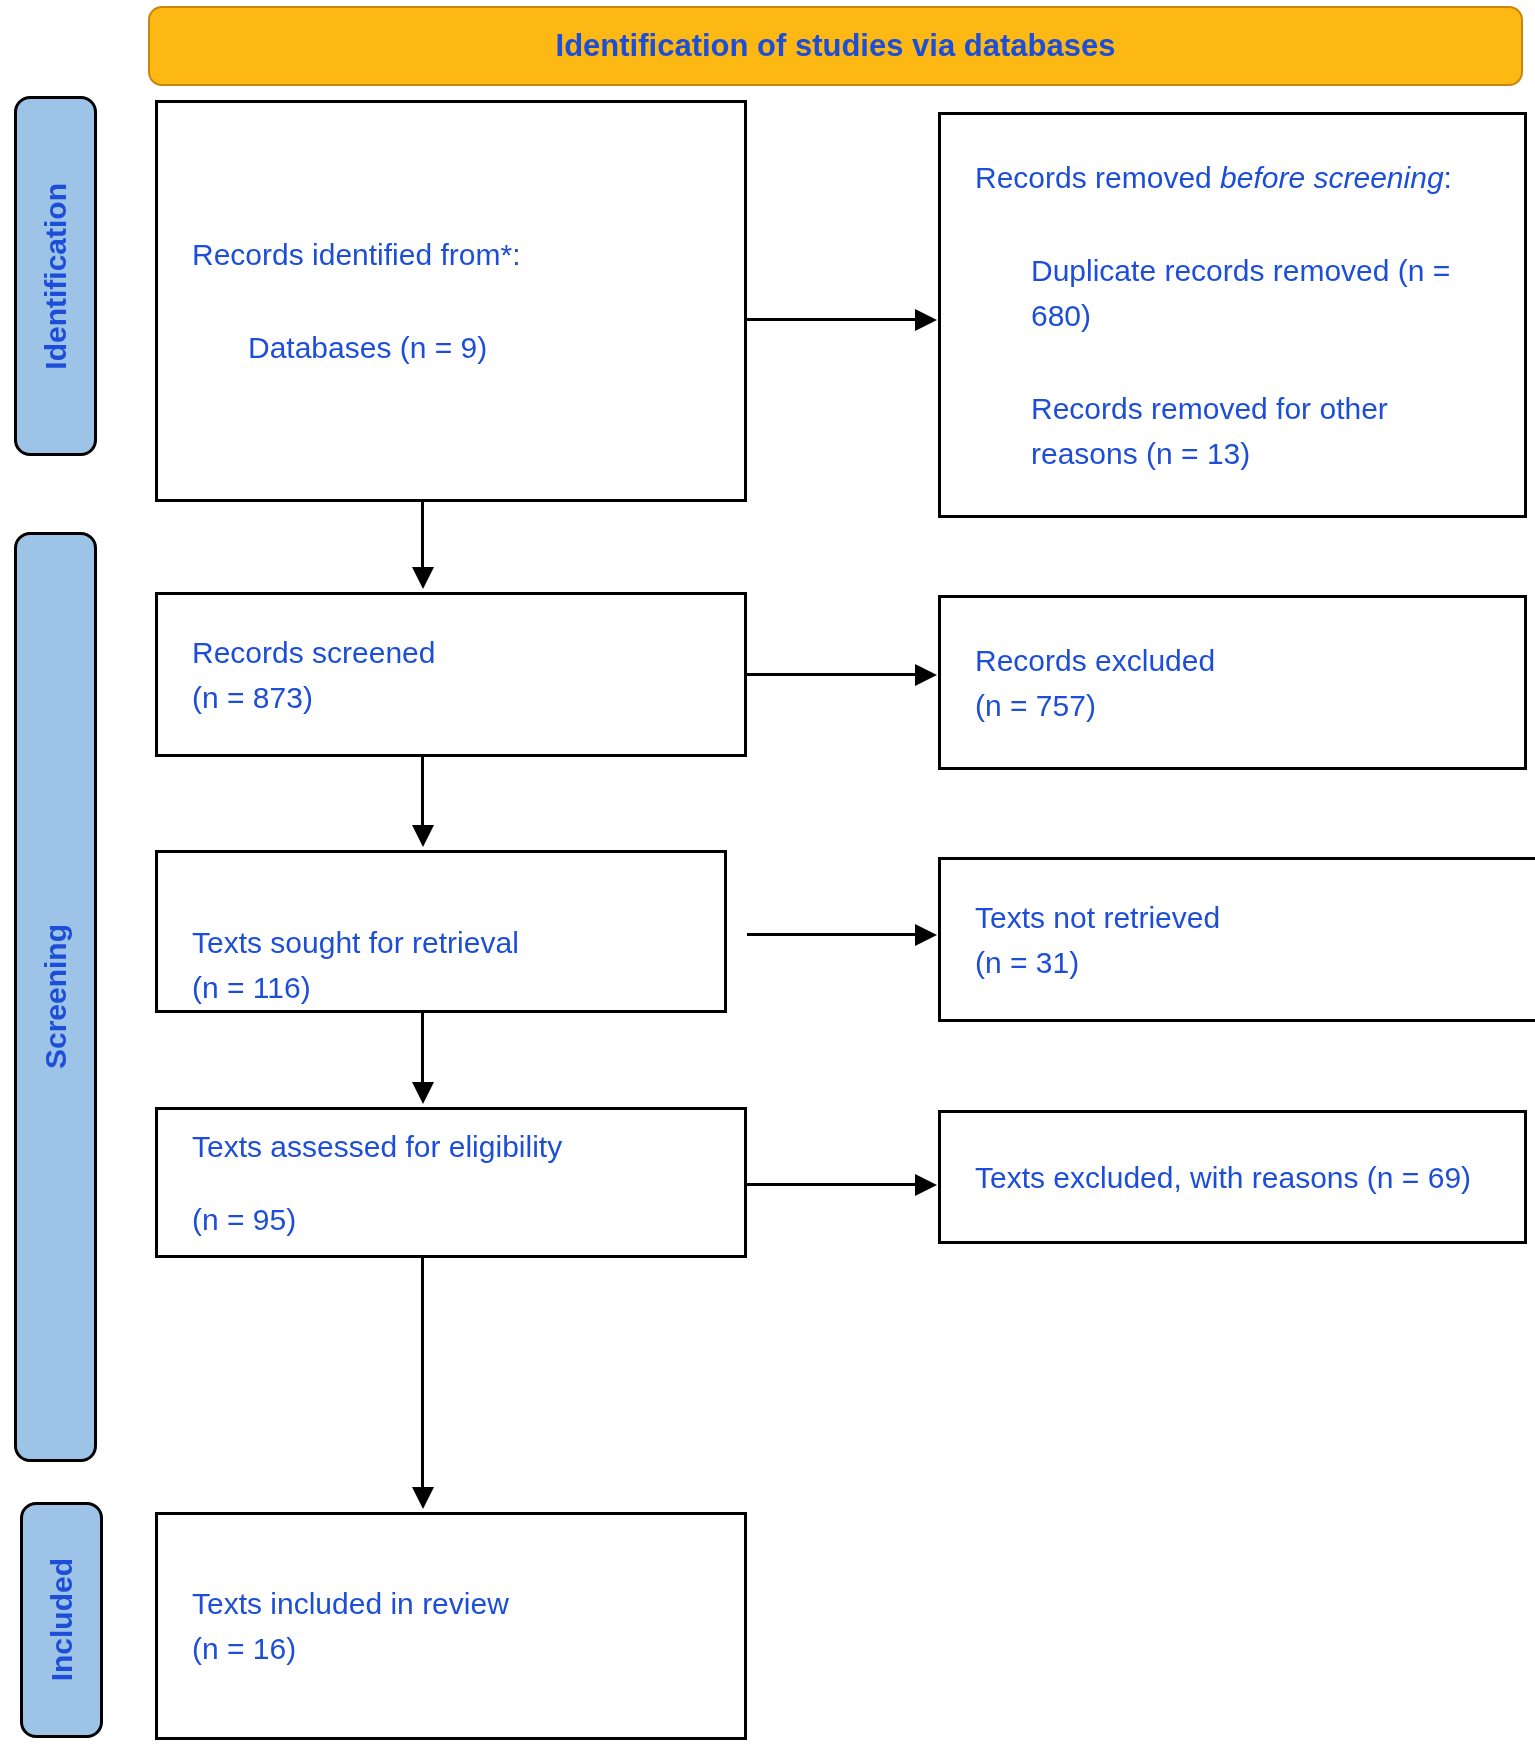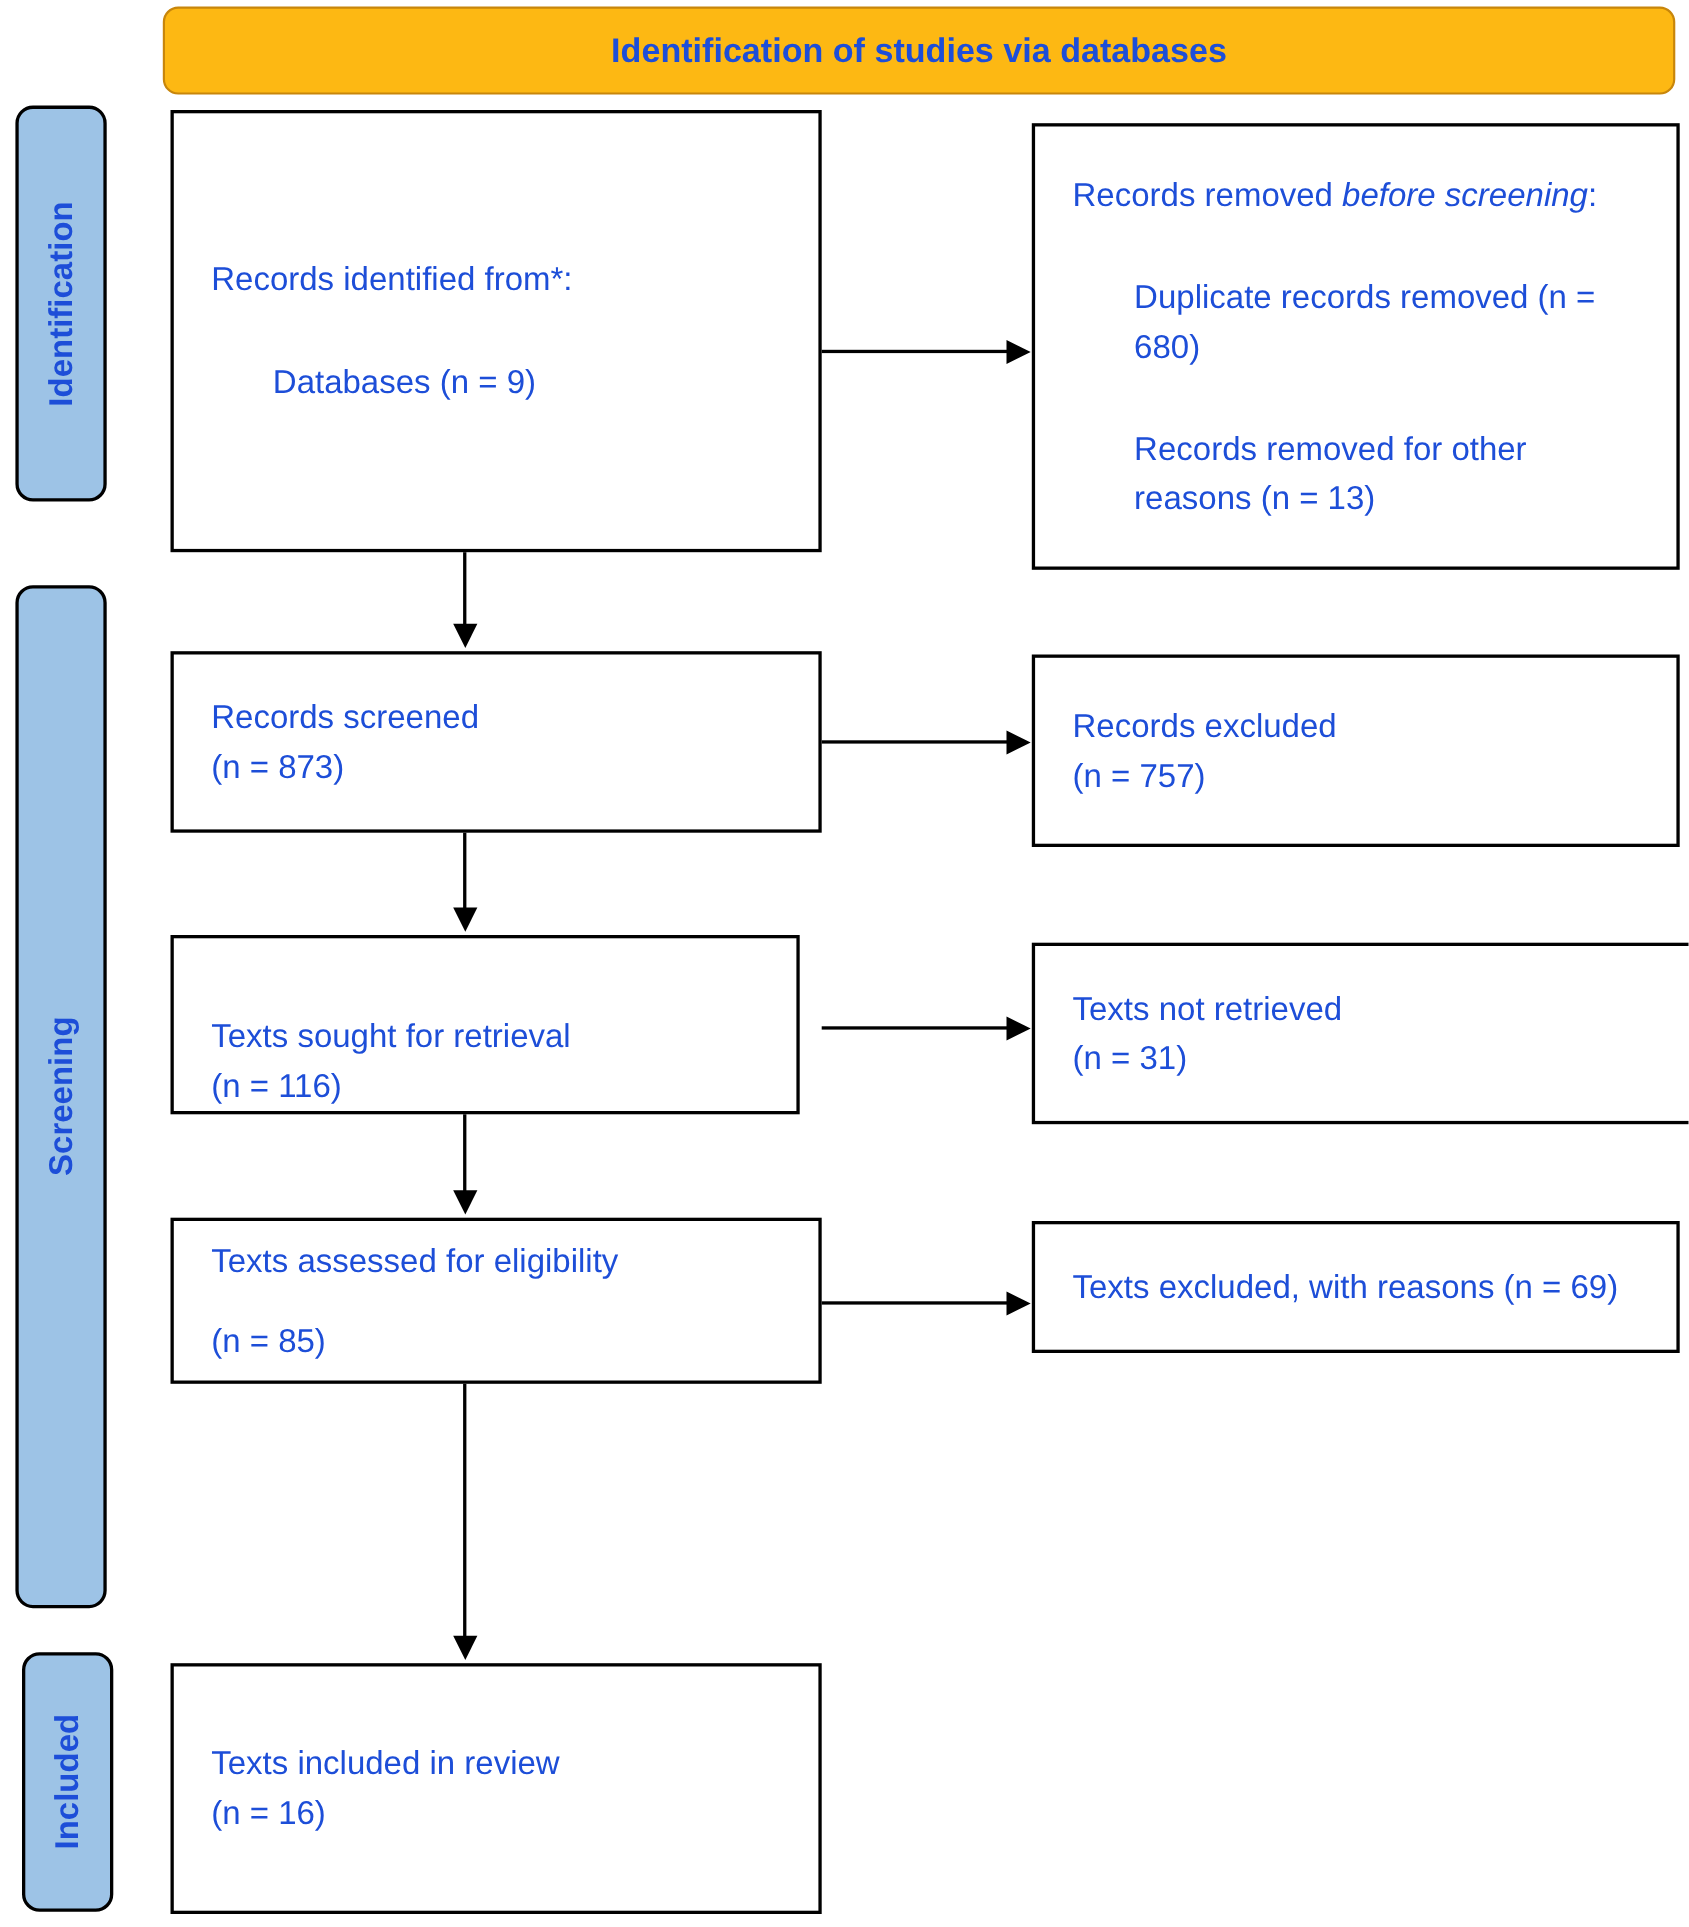--- a/index.html
+++ b/index.html
@@ -55,21 +55,21 @@
     font-size: 30px; line-height: 45px;
   }
   .box .indent { padding-left: 56px; margin-top: 48px; }
   .box-identified       { left: 155px; top: 100px;  width: 592px; height: 402px; }
   .box-removed          { left: 938px; top: 112px;  width: 589px; height: 406px; padding-right: 70px; }
   .box-screened         { left: 155px; top: 592px;  width: 592px; height: 165px; }
   .box-excluded         { left: 938px; top: 595px;  width: 589px; height: 175px; }
   .box-sought           { left: 155px; top: 850px;  width: 572px; height: 163px; justify-content: flex-end; }
   .box-not-retrieved    { left: 938px; top: 857px;  width: 700px; height: 165px; }
   .box-assessed         { left: 155px; top: 1107px; width: 592px; height: 151px; gap: 28px; }
-  .box-excluded-reasons { left: 938px; top: 1110px; width: 589px; height: 120px; padding-right: 46px; }
+  .box-excluded-reasons { left: 938px; top: 1110px; width: 589px; height: 134px; padding-right: 46px; }
   .box-included         { left: 155px; top: 1512px; width: 592px; height: 228px; }
 
   
   .arr-v { position: absolute; width: 3px; background: #000; }
   .arr-v::after {
     content: ""; position: absolute; left: 50%; bottom: -21px;
     transform: translateX(-50%);
     border-left: 11px solid transparent;
     border-right: 11px solid transparent;
     border-top: 22px solid #000;
@@ -136,21 +136,21 @@
     <div>(n = 116)</div>
   </div>
 
   <div class="box box-not-retrieved">
     <div>Texts not retrieved</div>
     <div>(n = 31)</div>
   </div>
 
   <div class="box box-assessed">
     <div>Texts assessed for eligibility</div>
-    <div>(n = 85)</div>
+    <div>(n = 95)</div>
   </div>
 
   <div class="box box-excluded-reasons">
     <div>Texts excluded, with reasons (n = 69)</div>
   </div>
 
   <div class="box box-included">
     <div>Texts included in review</div>
     <div>(n = 16)</div>
   </div>

